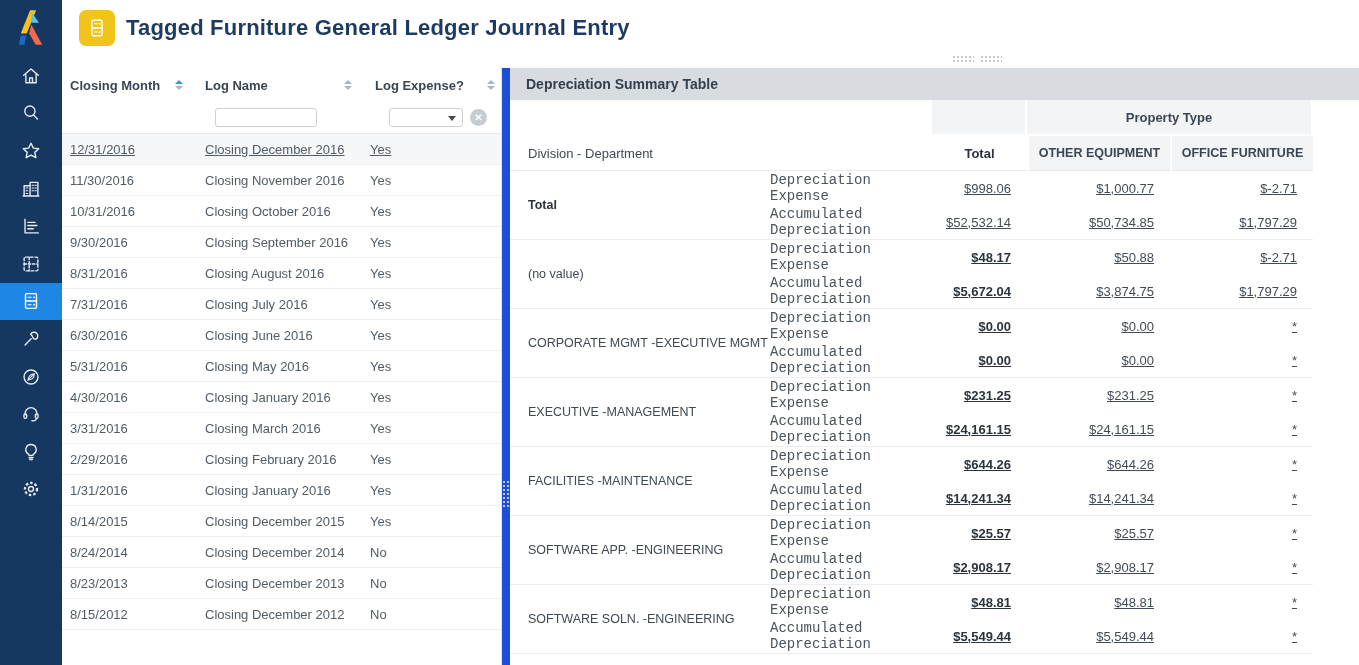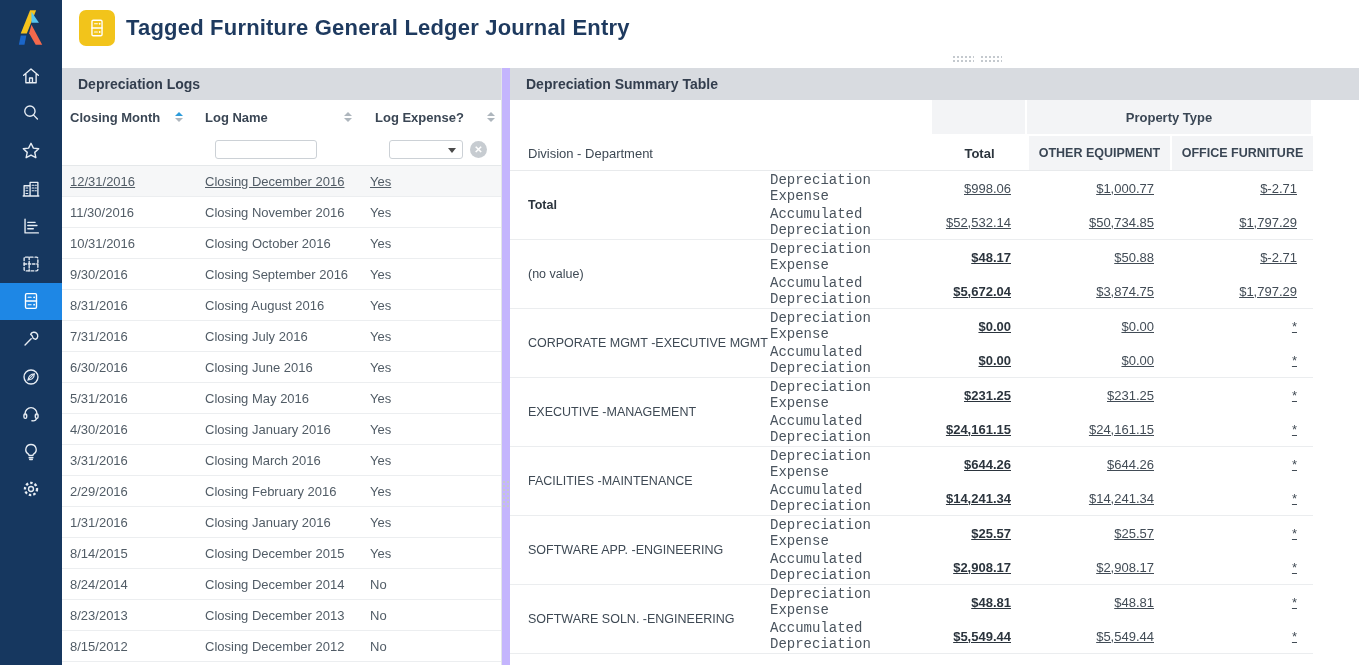--- a/index.html
+++ b/index.html
@@ -1,18 +1,18 @@
 <!DOCTYPE html>
 <html style="--c-sidebar: #16375F; --c-selected: #1E87E5; --c-yellow: #F2C41B; --c-title: #1E3A5F; --c-sort: #2D9CDB;"><head>
 <meta charset="utf-8">
 <style>
   * { margin:0; padding:0; box-sizing:border-box; }
   html,body { width:1359px; height:665px; background:#fff; }
   body { font-family:"Liberation Sans", sans-serif; overflow:hidden; }
-  .app { position:relative; width:1359px; height:665px; background:#c4b5fd; overflow:hidden; }
+  .app { position:relative; width:1359px; height:665px; background:#1d4ed8; overflow:hidden; }
 
   
   .sidebar { position:absolute; left:0; top:0; width:62px; height:665px; background:var(--c-sidebar,#16375F); z-index:5; }
   .logo { width:62px; height:56px; display:flex; align-items:center; justify-content:center; cursor:pointer; }
   .nav { position:absolute; top:57px; left:0; width:62px; }
   .nav-item { width:62px; height:37.6px; display:flex; align-items:center; justify-content:center; color:#E7EDF4; cursor:pointer; }
   .nav-item svg { width:22px; height:22px; display:block; }
   .nav-item.selected { background:var(--c-selected,#1E87E5); color:#fff; }
 
   
@@ -179,21 +179,20 @@
         </svg>
     </div>
     <h1 class="page-title">Tagged Furniture General Ledger Journal Entry</h1>
     <div class="handle-h">
       <span class="dots-h"></span>
       <span class="dots-h"></span>
     </div>
   </header>
 
   <section class="left-panel">
-    <div class="panel-header">Depreciation Logs</div>
     <div class="lhead">
       <div class="lhead-row">
         <div class="lh-cell h1">
           <span>Closing Month</span>
           <span class="sort asc">
               <i class="up"></i>
               <i class="down"></i>
             </span>
         </div>
         <div class="lh-cell h2">

